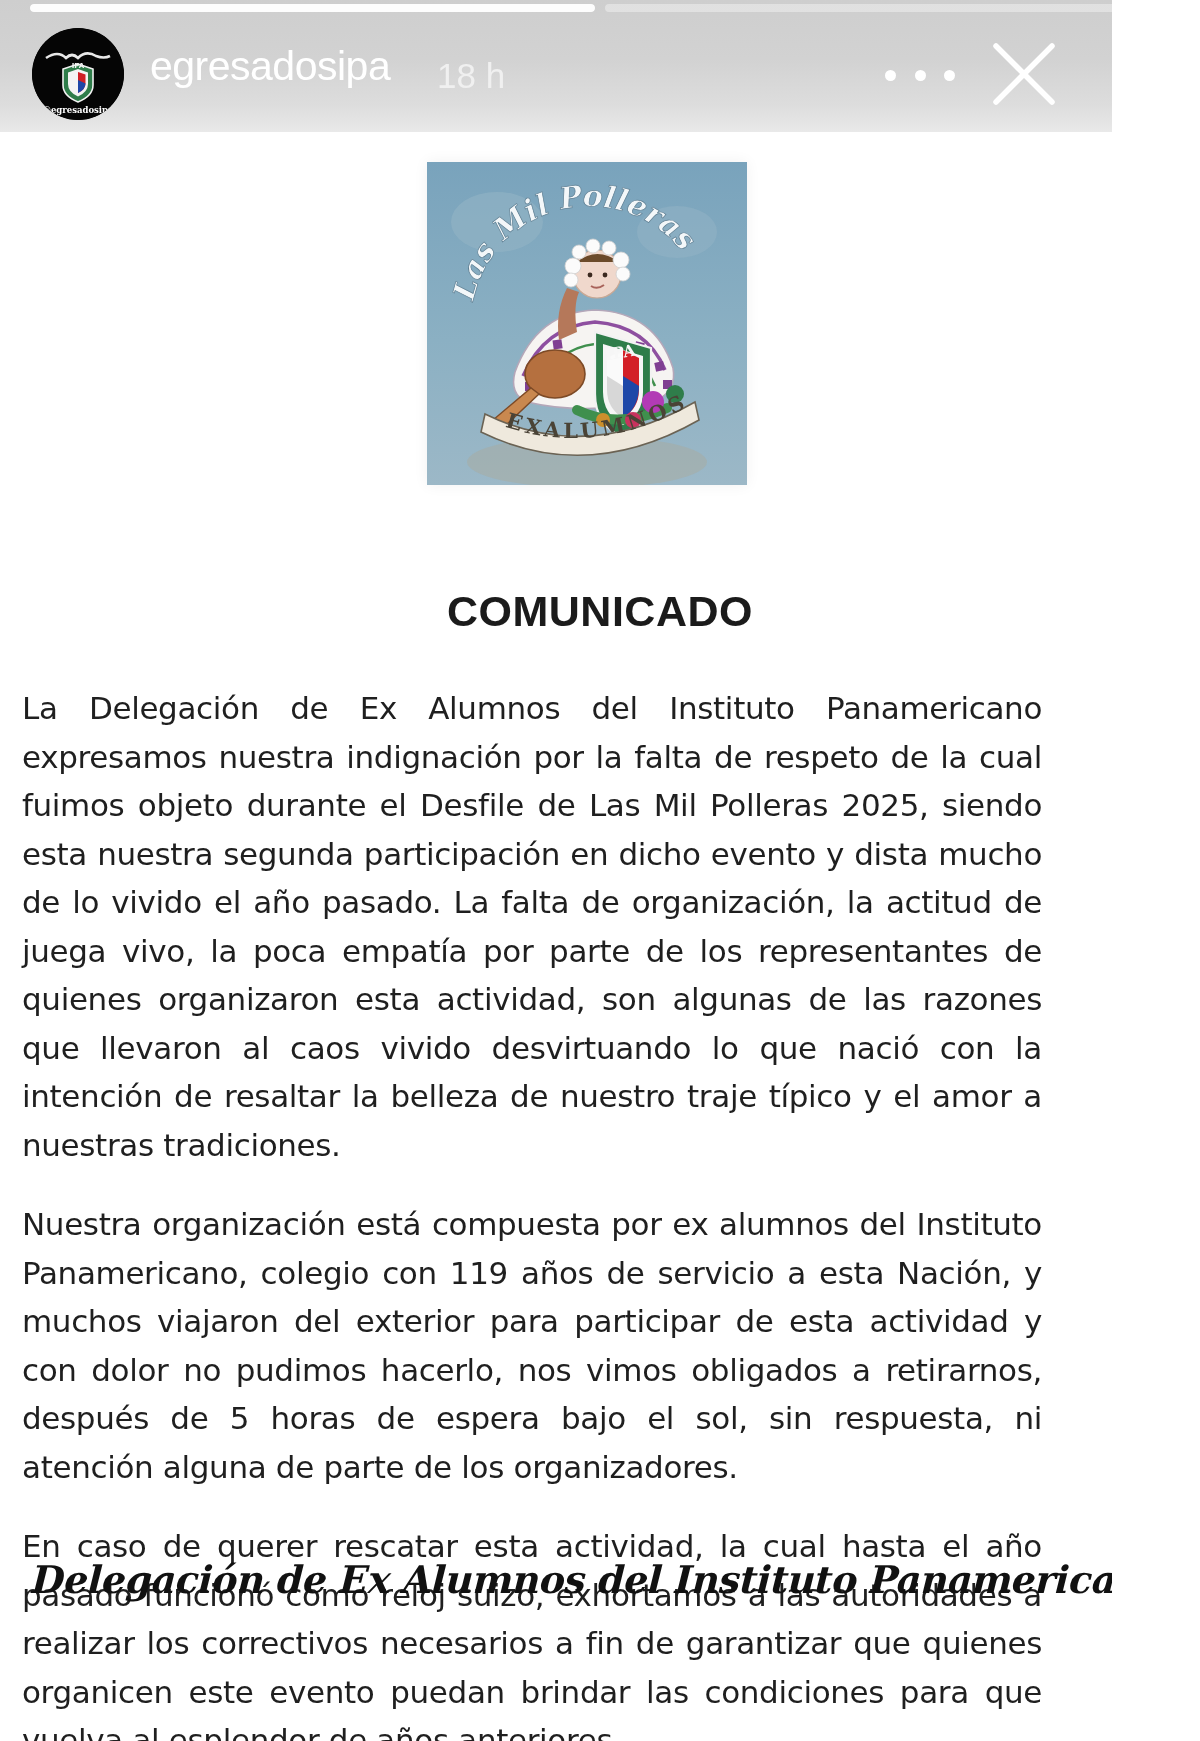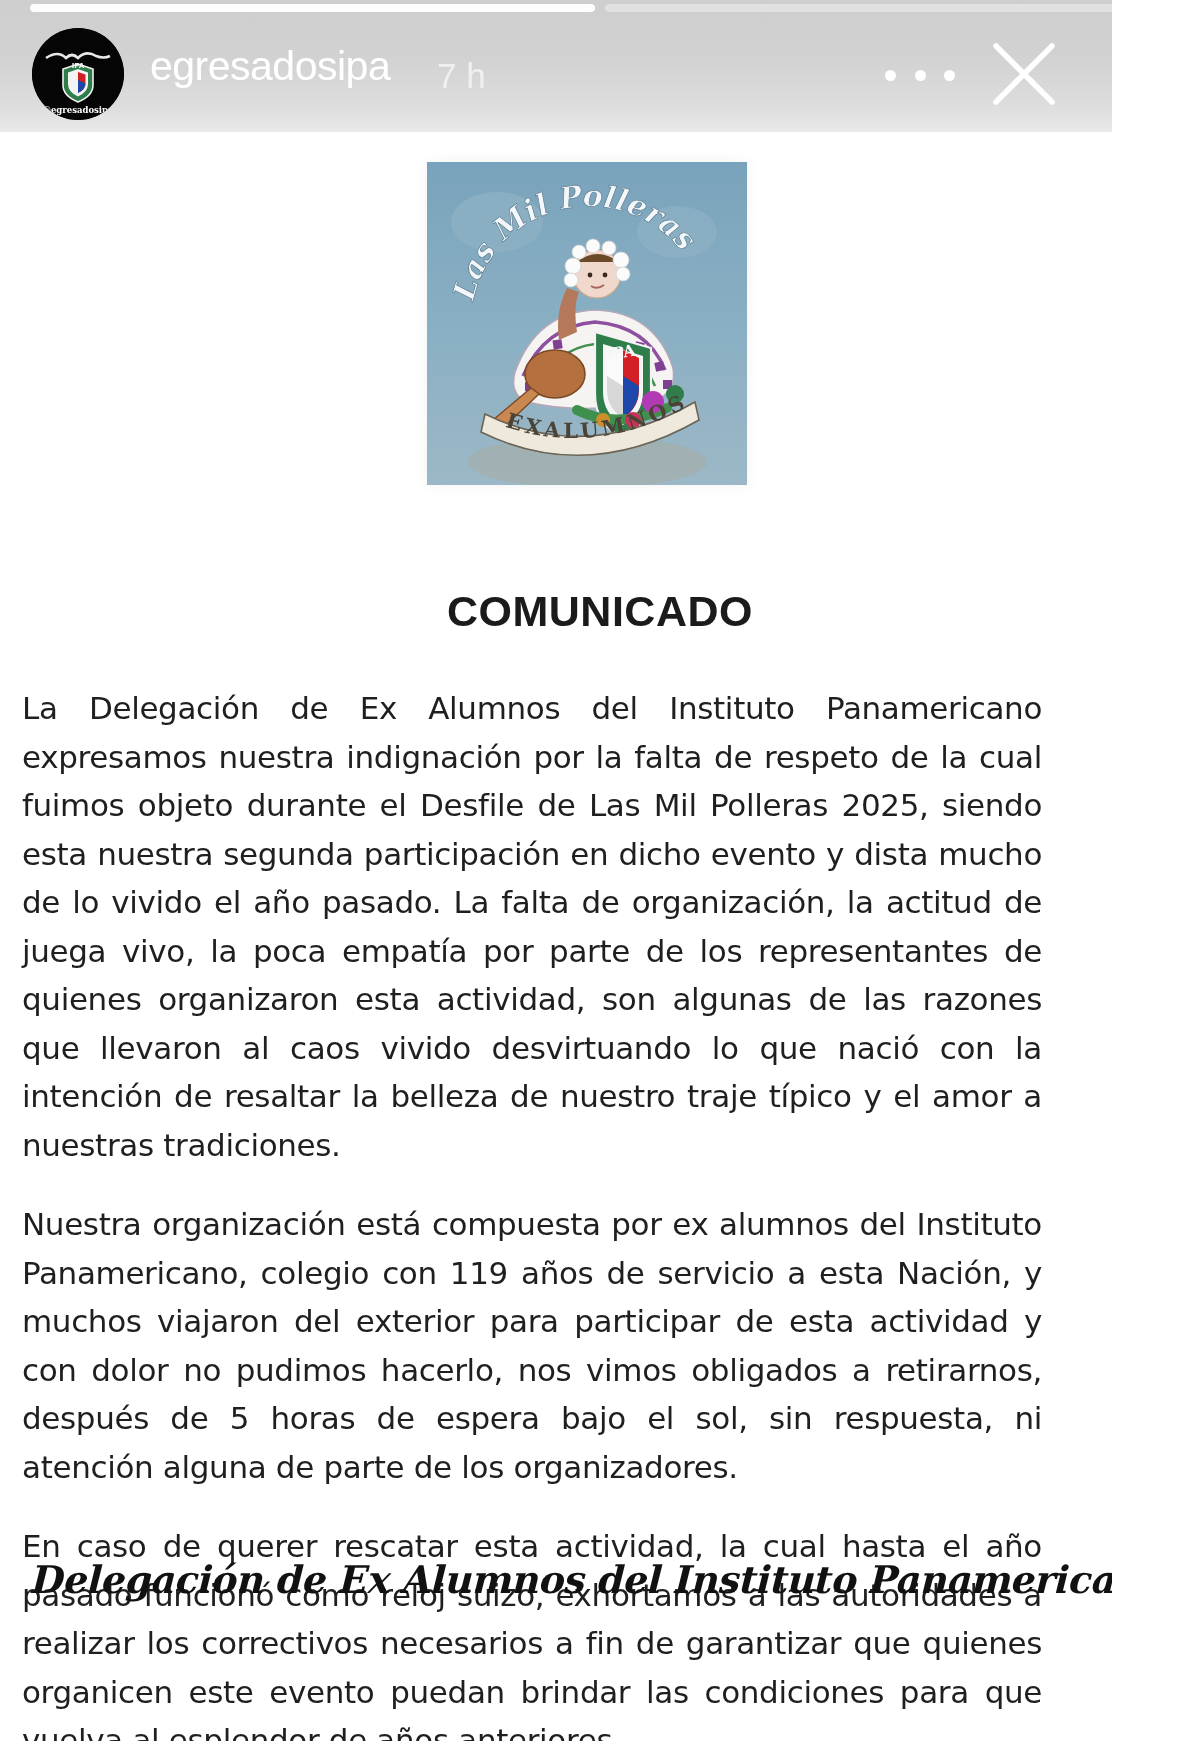--- a/index.html
+++ b/index.html
@@ -203,21 +203,21 @@
         <path d="M46 41 L56 44.5 L56 56 Q56 64 46 68.5 Q36 64 36 56 L36 44.5 Z" fill="#f4f4f4"></path>
         <path d="M46 44 L53.5 46.5 L53.5 55.5 Q53.5 61.5 46 65 Z" fill="#cf2026"></path>
         <path d="M46 44 L38.5 46.5 L38.5 55.5 Q38.5 61.5 46 65 Z" fill="#f4f4f4"></path>
         <path d="M46 52 L53.5 55.5 Q53.5 61.5 46 65 Z" fill="#1d47a8"></path>
         <text x="46" y="40" font-size="7" fill="#f5f5f5" text-anchor="middle" font-family="DejaVu Sans, sans-serif" font-weight="bold">IPA</text>
         <text x="46" y="85" font-size="8.5" fill="#ffffff" text-anchor="middle" font-family="DejaVu Serif, serif" font-weight="bold">@egresadosipa</text>
       </svg>
     </div>
 
     <div id="username">egresadosipa</div>
-    <div id="timestamp">7 h</div>
+    <div id="timestamp">18 h</div>
 
     <div id="more-button">
       <i></i>
       <i></i>
       <i></i>
     </div>
 
     <div id="close-button">
       <svg width="68" height="68" viewBox="0 0 68 68" aria-hidden="true">
         <line x1="6" y1="6" x2="62" y2="62" stroke="#ffffff" stroke-width="5.5" stroke-linecap="round"></line>

